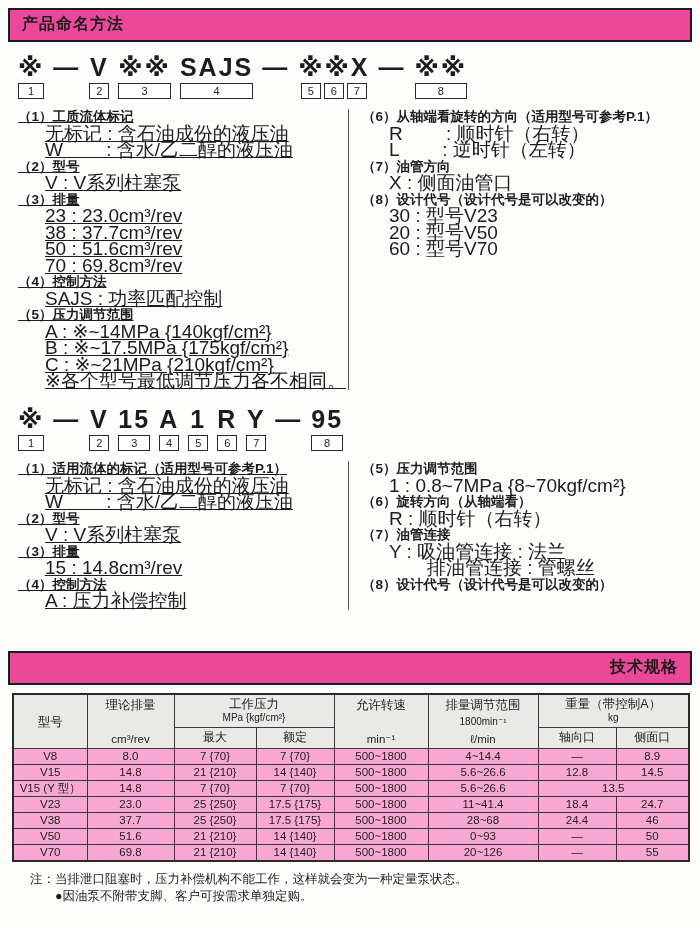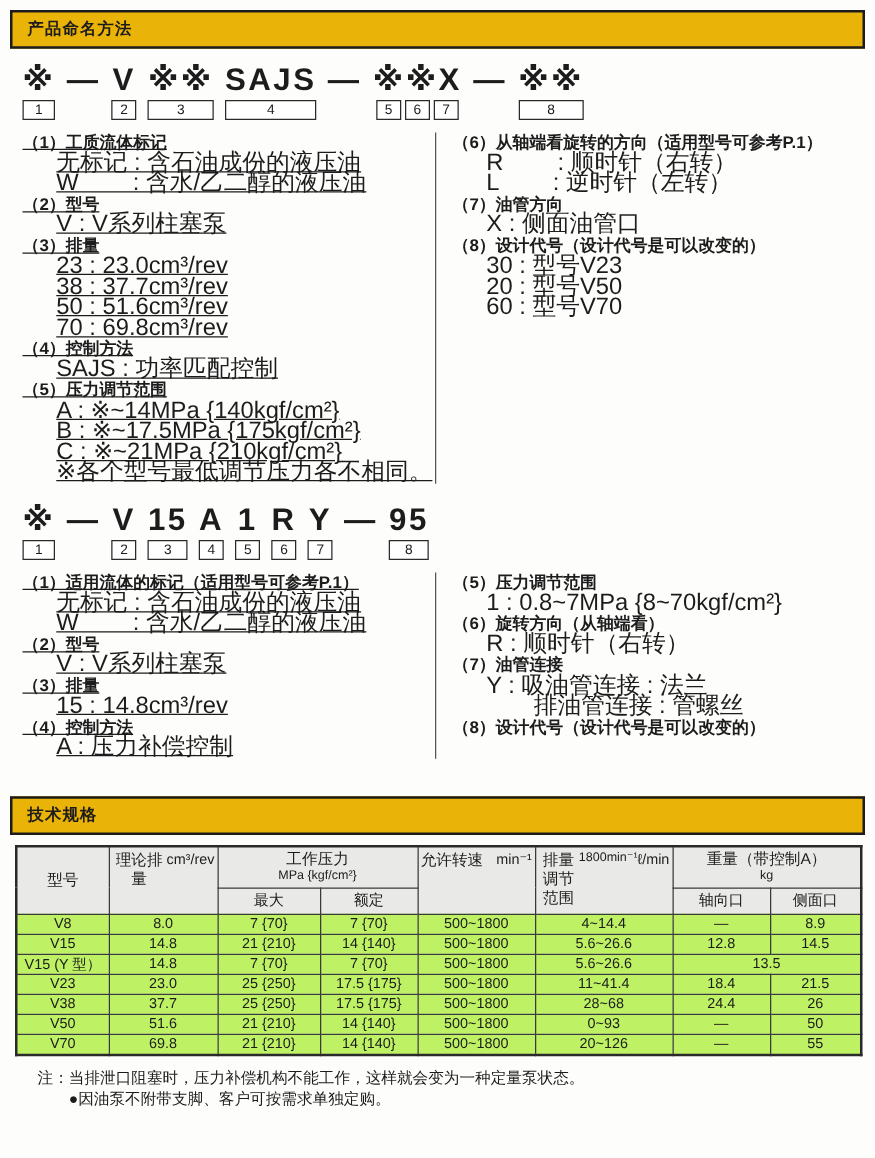--- a/index.html
+++ b/index.html
@@ -2,22 +2,22 @@
 <html><head>
 <meta charset="utf-8">
 <style>
   html,body{margin:0;padding:0;}
   body{
     width:700px;height:926px;overflow:hidden;
     background:#fdfdfc;color:#1c1c1c;
     font-family:"Liberation Sans","DejaVu Sans",sans-serif;
   }
   .section-header{
-    margin:8px 8px 0 8px;border:2px solid #1c1c1c;background:#eab308;
-    padding:4px 12px 5px;font-size:13px;font-weight:bold;letter-spacing:1px;
+    margin:8px 8px 0 8px;border:2px solid #1c1c1c;background:#ec4899;
+    padding:4px 12px 5px;font-size:16px;font-weight:bold;letter-spacing:1px;
   }
   
   .code-row{display:flex;align-items:flex-start;gap:9px;margin:12px 0 0 18px;}
   .code-group{display:flex;flex-direction:column;align-items:center;}
   .code-chars{font-size:25px;font-weight:bold;line-height:1.05;letter-spacing:2px;white-space:nowrap;}
   .code-boxes{display:flex;gap:3px;margin-top:3px;justify-content:center;align-self:stretch;}
   .code-box{border:1.5px solid #2a2a2a;background:#fff;font-size:11px;line-height:14px;
     min-width:14px;padding:0 2px;text-align:center;}
   .code-box.single{flex:1;}
   
@@ -26,24 +26,24 @@
   .col-r{flex:1;border-left:1.5px solid #555;padding-left:13px;}
   .exp-title{font-size:13.5px;font-weight:bold;line-height:16.5px;white-space:nowrap;}
   .exp-line{font-size:19px;line-height:16.5px;padding-left:27px;white-space:pre-wrap;}
   
   .spec-table{margin:8px 12px 0 12px;border-collapse:collapse;border:2px solid #2a2a2a;table-layout:fixed;width:676px;}
   .spec-table th,.spec-table td{border:1px solid #3a3a3a;text-align:center;padding:0 2px;}
   .spec-table thead th{background:#e9e9e7;font-weight:normal;}
   .hl1{font-size:12.5px;line-height:15px;}
   .hl2{font-size:10px;line-height:12px;}
   .hl3{font-size:11.5px;line-height:14px;}
-  .vsplit{display:flex;flex-direction:row;justify-content:space-between;height:48px;padding:3px 0 2px;}
+  .vsplit{display:flex;flex-direction:column;justify-content:space-between;height:48px;padding:3px 0 2px;}
   .vmid{padding:2px 0;}
   .row2 th{height:20px;font-size:12px;}
-  .spec-table tbody td{height:15px;font-size:11.5px;background:#bef264;text-align:center;}
+  .spec-table tbody td{height:15px;font-size:11.5px;background:#f9a8d4;text-align:center;}
   
   .notes{display:flex;margin:9px 0 0 30px;}
   .notes-label{font-size:12.5px;line-height:17.5px;flex:none;}
   .notes-lines{font-size:12.5px;line-height:17.5px;}
 </style>
 </head>
 <body>
 
 <div class="section-header">产品命名方法</div>
 
@@ -236,21 +236,21 @@
         <div class="exp-title">（7）油管连接</div>
         <div class="exp-line">Y : 吸油管连接 : 法兰</div>
         <div class="exp-line">　　排油管连接 : 管螺丝</div>
       </div>
       <div class="exp-item">
         <div class="exp-title">（8）设计代号（设计代号是可以改变的）</div>
       </div>
     </div>
 </div>
 
-<div class="section-header" style="margin-top:30px;">技术规格</div>
+<div class="section-header" style="margin-top:41px;text-align:right;">技术规格</div>
 
 <table class="spec-table">
   <colgroup>
     <col style="width:74px">
       <col style="width:87px">
       <col style="width:82px">
       <col style="width:78px">
     <col style="width:94px">
       <col style="width:110px">
       <col style="width:78px">
@@ -329,31 +329,31 @@
         <td colspan="2">13.5</td>
       </tr>
       <tr>
         <td>V23</td>
         <td>23.0</td>
         <td>25 {250}</td>
         <td>17.5 {175}</td>
         <td>500~1800</td>
         <td>11~41.4</td>
         <td>18.4</td>
-        <td>21.5</td>
+        <td>24.7</td>
       </tr>
       <tr>
         <td>V38</td>
         <td>37.7</td>
         <td>25 {250}</td>
         <td>17.5 {175}</td>
         <td>500~1800</td>
         <td>28~68</td>
         <td>24.4</td>
-        <td>26</td>
+        <td>46</td>
       </tr>
       <tr>
         <td>V50</td>
         <td>51.6</td>
         <td>21 {210}</td>
         <td>14 {140}</td>
         <td>500~1800</td>
         <td>0~93</td>
         <td>—</td>
         <td>50</td>

